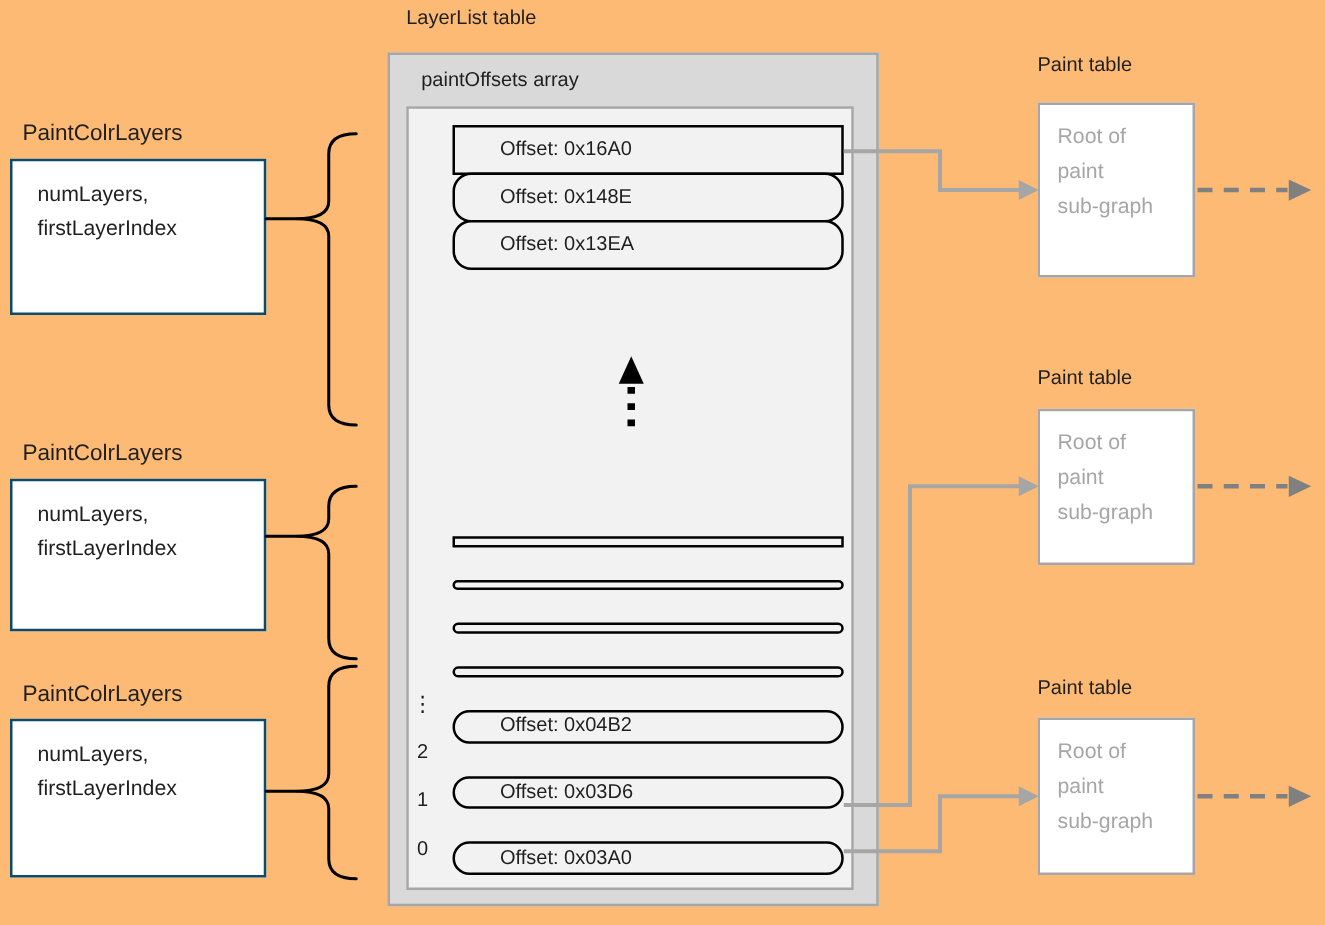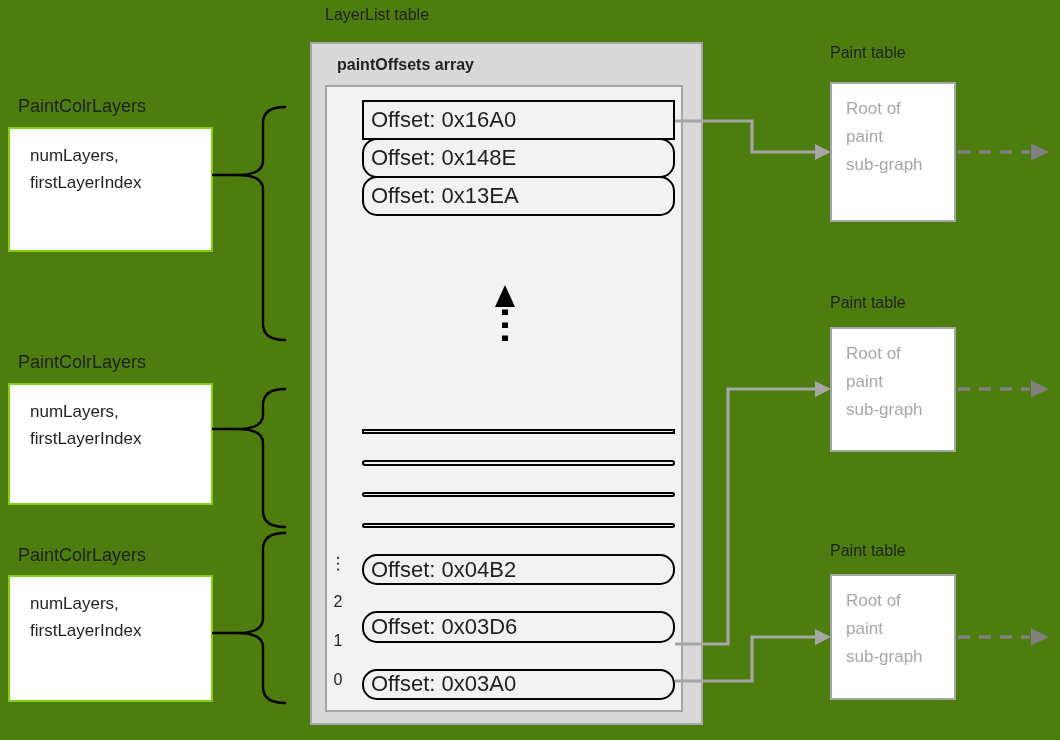--- a/index.html
+++ b/index.html
@@ -1,42 +1,42 @@
 <!DOCTYPE html>
 <html><head>
 <meta charset="utf-8">
 <style>
   html,body{margin:0;padding:0;background:#ffffff;}
   #canvas{
-    position:relative;width:1060px;height:740px;background:#4d7c0f;
+    position:relative;width:1060px;height:740px;background:#fdba74;
     font-family:"Liberation Sans", sans-serif;color:#1f1f1f;overflow:hidden;
   }
   .abs{position:absolute;box-sizing:border-box;}
   .title{font-size:16px;color:#1f1f1f;white-space:nowrap;}
   
   .outer-box{left:310px;top:42px;width:393px;height:683px;background:#d9d9d9;border:2px solid #a6a6a6;}
-  .array-label{left:337px;top:56px;font-size:16px;font-weight:bold;}
+  .array-label{left:337px;top:56px;font-size:16px;}
   .inner-box{left:325px;top:85px;width:358px;height:627px;background:#f2f2f2;border:2px solid #a6a6a6;}
   .cellgroup{left:362px;width:313px;display:flex;flex-direction:column;}
   .cellgroup .cell{
     flex:1 1 auto;border:2px solid #000000;background:#f2f2f2;
-    display:flex;align-items:center;padding-left:7px;font-size:22px;white-space:nowrap;
+    display:flex;align-items:center;padding-left:36px;font-size:16px;white-space:nowrap;
   }
   .cellgroup .cell + .cell{margin-top:-2px;border-radius:15px;}
   .top-cells{top:100px;height:116px;}
   .bottom-cells{top:429px;height:271px;gap:28px;}
   .idx{
     left:324px;width:28px;display:flex;align-items:center;justify-content:center;
     font-size:16px;color:#1f1f1f;
   }
   .ellipsis-v{font-size:17px;letter-spacing:0;}
   
   .pcl-title{font-size:18px;}
   .pcl-box{
-    left:8px;width:205px;background:#ffffff;border:2px solid #84cc16;
+    left:8px;width:205px;background:#ffffff;border:2px solid #0c4a6e;
     padding:13px 0 0 20px;font-size:17px;line-height:27px;
   }
   .pcl-box .ln{white-space:nowrap;}
   
   .pt-title{width:126px;text-align:left;font-size:16px;}
   .pt-box{
     left:830px;width:126px;background:#ffffff;border:2px solid #a6a6a6;
     padding:11px 0 16px 14px;font-size:17px;line-height:28px;color:#a6a6a6;
   }
   .pt-box .ln{white-space:nowrap;}

